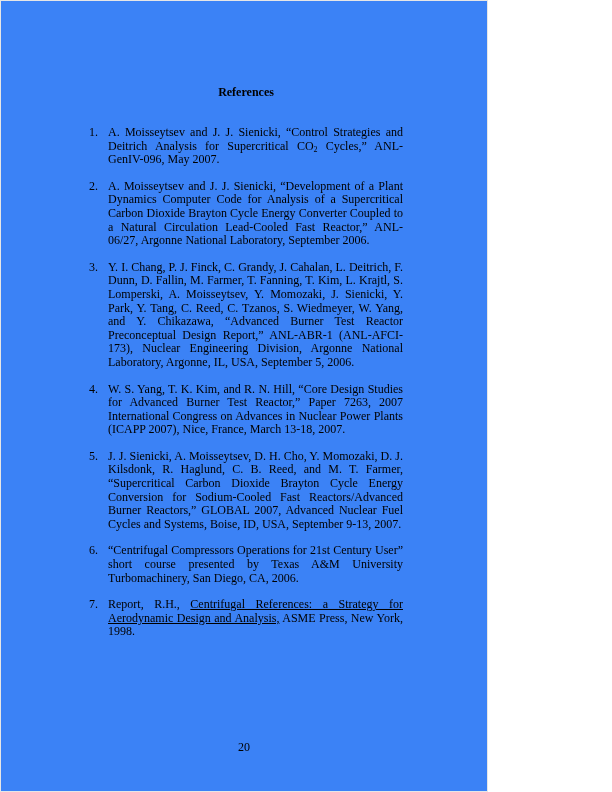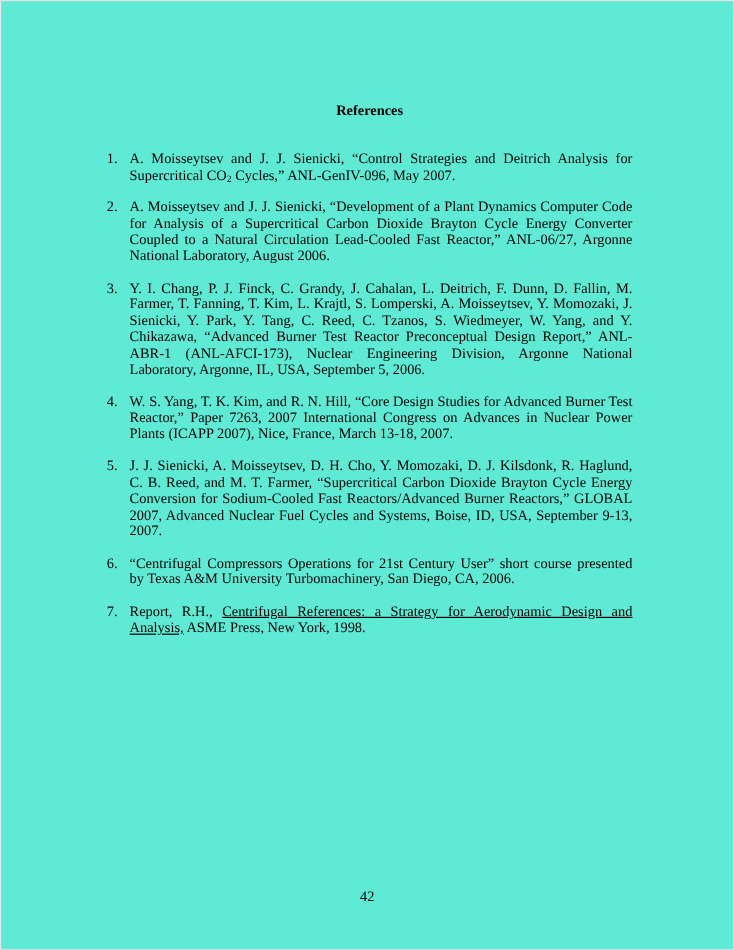--- a/index.html
+++ b/index.html
@@ -2,24 +2,24 @@
 <html><head>
 <meta charset="utf-8">
 <style>
   html, body {
     margin: 0;
     padding: 0;
     background: #ffffff;
   }
   .page {
     position: relative;
-    width: 612px;
+    width: 488px;
     height: 792px;
     box-sizing: border-box;
-    background: #5eead4;
+    background: #3b82f6;
     border: 1px solid #e6e6e6;
     font-family: "Liberation Serif", "DejaVu Serif", serif;
     font-size: 12px;
     color: #000000;
     overflow: hidden;
   }
   .content {
     position: absolute;
     top: 84px;
     left: 88px;
@@ -65,22 +65,22 @@
   }
 </style>
 </head>
 <body>
 
 <div class="page">
   <div class="content">
     <h1 class="doc-title">References</h1>
     <div class="ref-list">
         <div class="ref-item"><span class="ref-num">1.</span><span class="ref-text"><span>A. Moisseytsev and J. J. Sienicki, “Control Strategies and Deitrich Analysis for Supercritical CO</span><sub>2</sub><span> Cycles,” ANL-GenIV-096, May 2007.</span></span></div>
-        <div class="ref-item"><span class="ref-num">2.</span><span class="ref-text"><span>A. Moisseytsev and J. J. Sienicki, “Development of a Plant Dynamics Computer Code for Analysis of a Supercritical Carbon Dioxide Brayton Cycle Energy Converter Coupled to a Natural Circulation Lead-Cooled Fast Reactor,” ANL-06/27, Argonne National Laboratory, August 2006.</span></span></div>
+        <div class="ref-item"><span class="ref-num">2.</span><span class="ref-text"><span>A. Moisseytsev and J. J. Sienicki, “Development of a Plant Dynamics Computer Code for Analysis of a Supercritical Carbon Dioxide Brayton Cycle Energy Converter Coupled to a Natural Circulation Lead-Cooled Fast Reactor,” ANL-06/27, Argonne National Laboratory, September 2006.</span></span></div>
         <div class="ref-item"><span class="ref-num">3.</span><span class="ref-text"><span>Y. I. Chang, P. J. Finck, C. Grandy, J. Cahalan, L. Deitrich, F. Dunn, D. Fallin, M. Farmer, T. Fanning, T. Kim, L. Krajtl, S. Lomperski, A. Moisseytsev, Y. Momozaki, J. Sienicki, Y. Park, Y. Tang, C. Reed, C. Tzanos, S. Wiedmeyer, W. Yang, and Y. Chikazawa, “Advanced Burner Test Reactor Preconceptual Design Report,” ANL-ABR-1 (ANL-AFCI-173), Nuclear Engineering Division, Argonne National Laboratory, Argonne, IL, USA, September 5, 2006.</span></span></div>
         <div class="ref-item"><span class="ref-num">4.</span><span class="ref-text"><span>W. S. Yang, T. K. Kim, and R. N. Hill, “Core Design Studies for Advanced Burner Test Reactor,” Paper 7263, 2007 International Congress on Advances in Nuclear Power Plants (ICAPP 2007), Nice, France, March 13-18, 2007.</span></span></div>
         <div class="ref-item"><span class="ref-num">5.</span><span class="ref-text"><span>J. J. Sienicki, A. Moisseytsev, D. H. Cho, Y. Momozaki, D. J. Kilsdonk, R. Haglund, C. B. Reed, and M. T. Farmer, “Supercritical Carbon Dioxide Brayton Cycle Energy Conversion for Sodium-Cooled Fast Reactors/Advanced Burner Reactors,” GLOBAL 2007, Advanced Nuclear Fuel Cycles and Systems, Boise, ID, USA, September 9-13, 2007.</span></span></div>
         <div class="ref-item"><span class="ref-num">6.</span><span class="ref-text"><span>“Centrifugal Compressors Operations for 21st Century User” short course presented by Texas A&amp;M University Turbomachinery, San Diego, CA, 2006.</span></span></div>
         <div class="ref-item"><span class="ref-num">7.</span><span class="ref-text"><span>Report, R.H., </span><span class="u">Centrifugal References: a Strategy for Aerodynamic Design and Analysis,</span><span> ASME Press, New York, 1998.</span></span></div>
       </div>
   </div>
-  <div class="page-number">42</div>
+  <div class="page-number">20</div>
 </div>
 
 </body></html>

